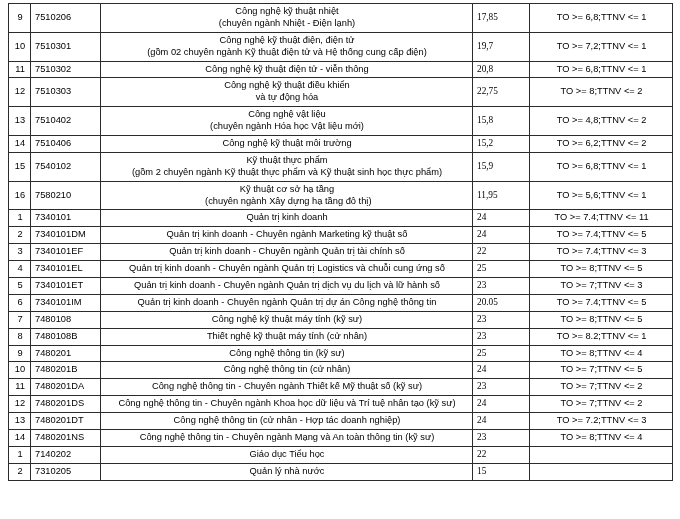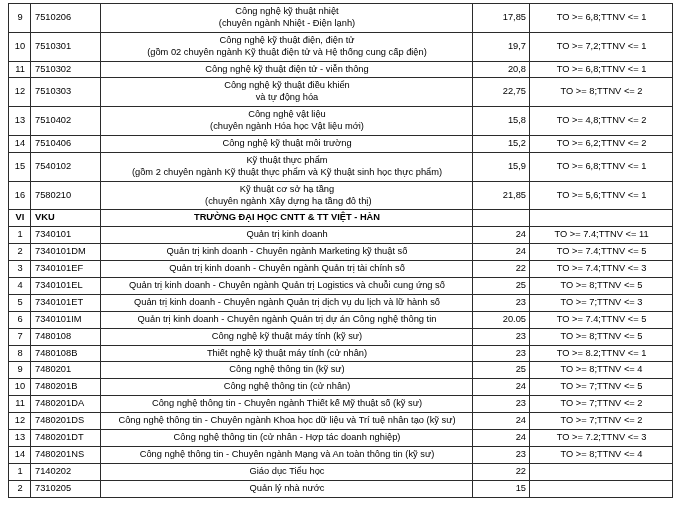--- a/index.html
+++ b/index.html
@@ -50,24 +50,25 @@
     text-align: left;
     padding-left: 5px;
     white-space: nowrap;
     margin-left: 36px;
   }
   td.name {
     text-align: center;
     padding-left: 5px;
   }
   td.score {
-    text-align: right;
+    text-align: left;
     padding-left: 2px;
     padding-right: 2px;
     white-space: nowrap;
+    font-family: Liberation Serif, serif;
   }
   td.note {
     text-align: center;
     padding-left: 5px;
     white-space: nowrap;
   }
   tr.group td {
     font-weight: bold;
   }
   tr.group td.idx,
@@ -159,31 +160,22 @@
           <td class="score">15,9</td>
           <td class="note">TO &gt;= 6,8;TTNV &lt;= 1</td>
         </tr>
         <tr>
           <td class="idx">16</td>
           <td class="code">7580210</td>
           <td class="name">
             <span class="nl">Kỹ thuật cơ sở hạ tầng</span>
             <span class="nl lead-space"> (chuyên ngành Xây dựng hạ tầng đô thị)</span>
           </td>
-          <td class="score">21,85</td>
+          <td class="score">11,95</td>
           <td class="note">TO &gt;= 5,6;TTNV &lt;= 1</td>
-        </tr>
-        <tr class="group">
-          <td class="idx">VI</td>
-          <td class="code">VKU</td>
-          <td class="name">
-            <span class="nl">TRƯỜNG ĐẠI HỌC CNTT &amp; TT VIỆT - HÀN</span>
-          </td>
-          <td class="score"></td>
-          <td class="note"></td>
         </tr>
         <tr>
           <td class="idx">1</td>
           <td class="code">7340101</td>
           <td class="name">
             <span class="nl">Quản trị kinh doanh</span>
           </td>
           <td class="score">24</td>
           <td class="note">TO &gt;= 7.4;TTNV &lt;= 11</td>
         </tr>

